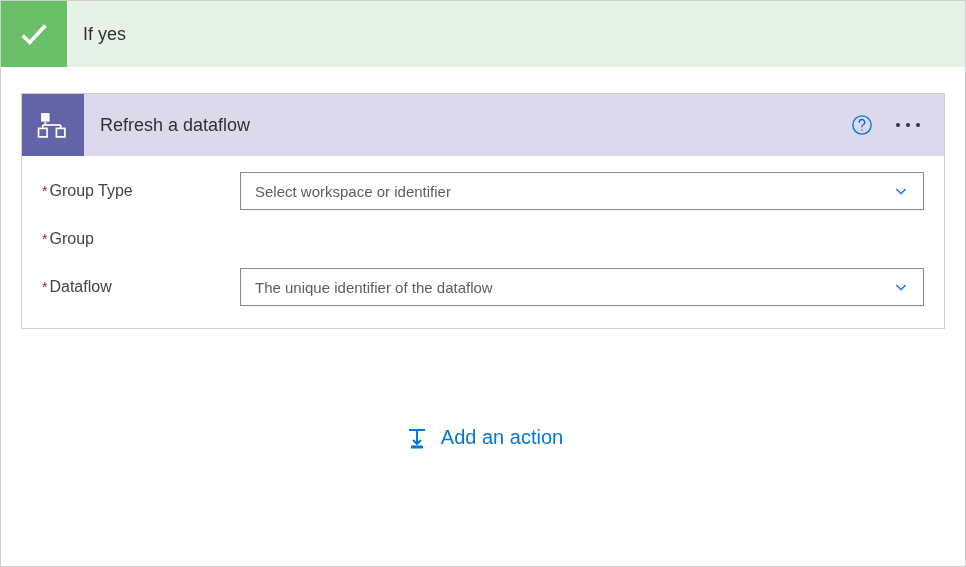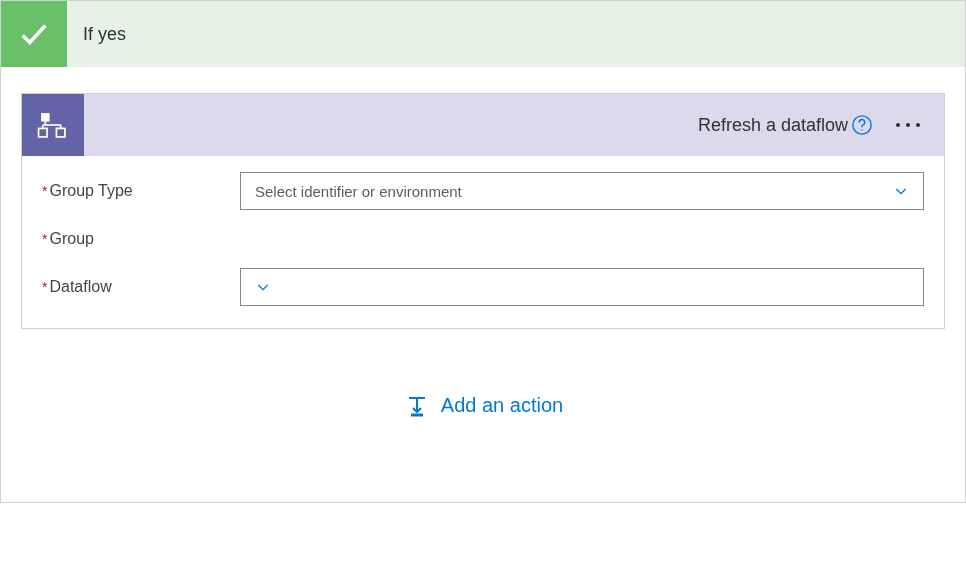--- a/index.html
+++ b/index.html
@@ -10,21 +10,21 @@
     }
     body {
       background: #ffffff;
       width: 966px;
       height: 567px;
       padding: 0;
     }
     .outer-container {
       border: 1px solid #d0d0d0;
       width: 966px;
-      height: 503px;
+      height: 567px;
       display: flex;
       flex-direction: column;
     }
     .condition-header {
       background: #e7f2e7;
       display: flex;
       align-items: center;
       height: 66px;
     }
     .check-icon-box {
@@ -43,21 +43,20 @@
       font-size: 18px;
       color: #323130;
       margin-left: 16px;
       font-weight: 400;
     }
     .content-area {
       flex: 1;
       padding: 26px 20px 20px 20px;
       display: flex;
       flex-direction: column;
-      text-align: right;
     }
     .action-card {
       border: 1px solid #d0d0d0;
       background: #ffffff;
     }
     .action-header {
       background: #dcd9ec;
       display: flex;
       align-items: center;
       height: 62px;
@@ -212,21 +211,21 @@
         </div>
       </div>
 
       <div class="form-body">
         <div class="form-row">
           <div class="form-label">
             <span class="required-asterisk">*</span>
             <span>Group Type</span>
           </div>
           <div class="form-select">
-            <span class="select-placeholder">Select identifier or environment</span>
+            <span class="select-placeholder">Select workspace or identifier</span>
             <span class="chevron-down">
               <svg width="16" height="16" viewBox="0 0 24 24" fill="none" stroke="#0078d4" stroke-width="2">
                 <polyline points="5,9 12,16 19,9"></polyline>
               </svg>
             </span>
           </div>
         </div>
 
         <div class="form-row">
           <div class="form-label">
@@ -234,20 +233,21 @@
             <span>Group</span>
           </div>
         </div>
 
         <div class="form-row">
           <div class="form-label">
             <span class="required-asterisk">*</span>
             <span>Dataflow</span>
           </div>
           <div class="form-select">
+            <span class="select-placeholder">The unique identifier of the dataflow</span>
             <span class="chevron-down">
               <svg width="16" height="16" viewBox="0 0 24 24" fill="none" stroke="#0078d4" stroke-width="2">
                 <polyline points="5,9 12,16 19,9"></polyline>
               </svg>
             </span>
           </div>
         </div>
       </div>
     </div>
 

